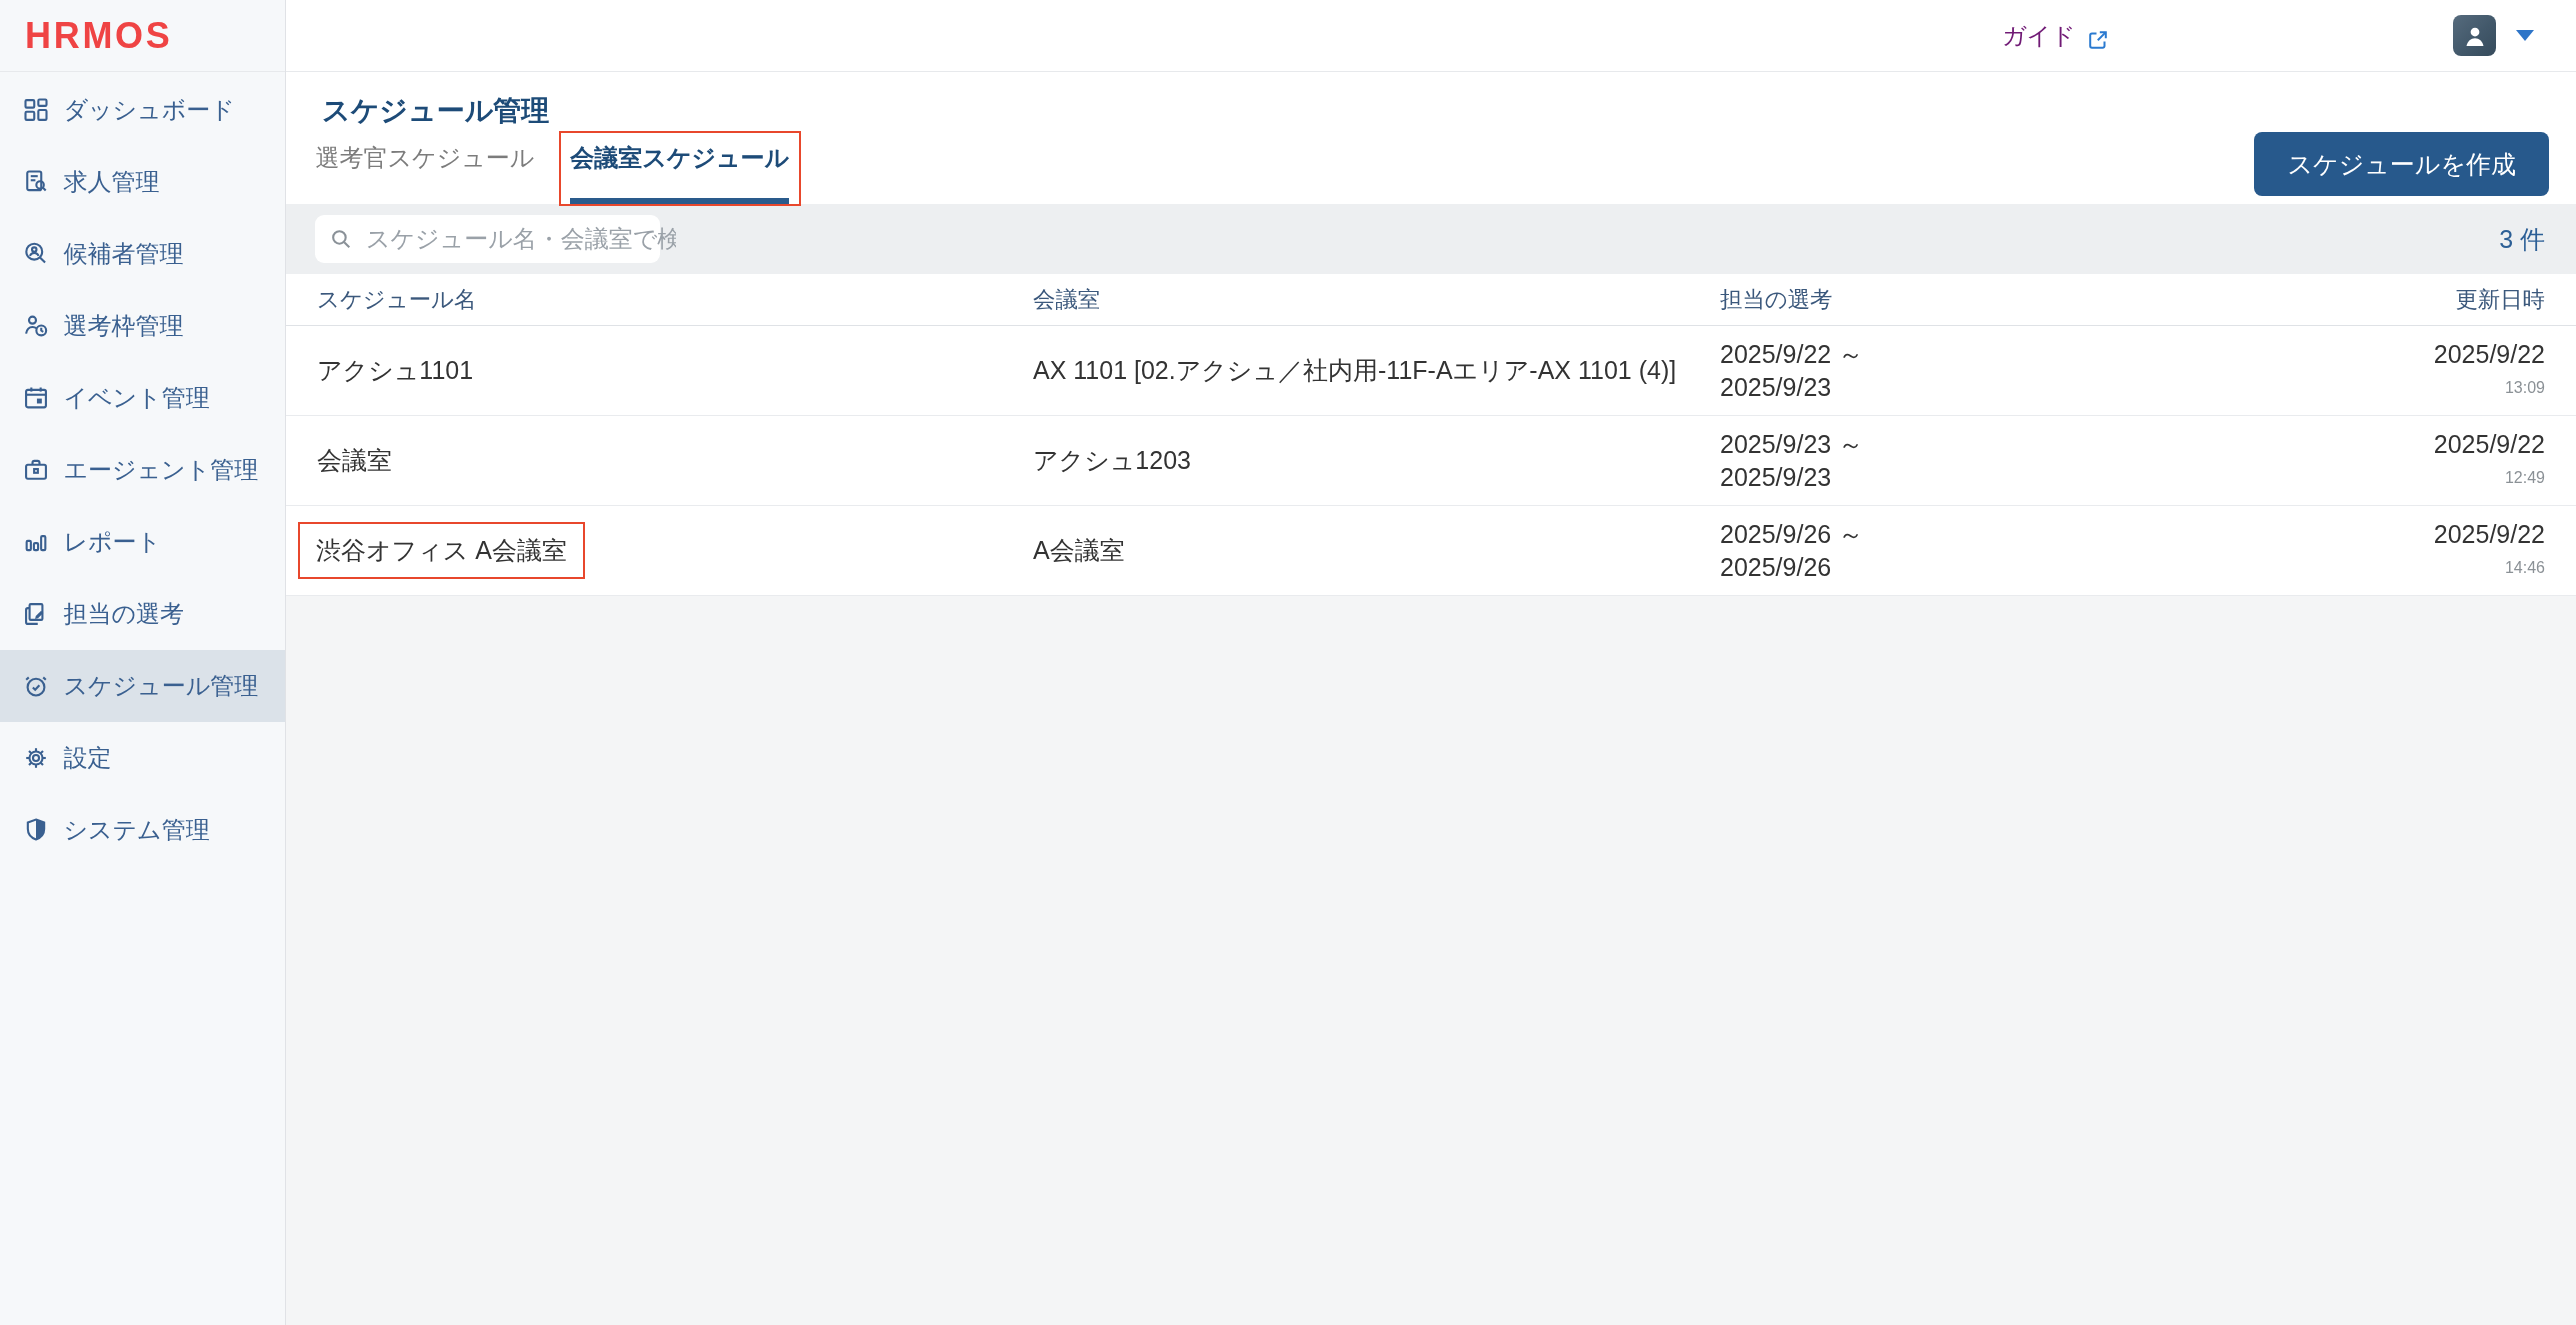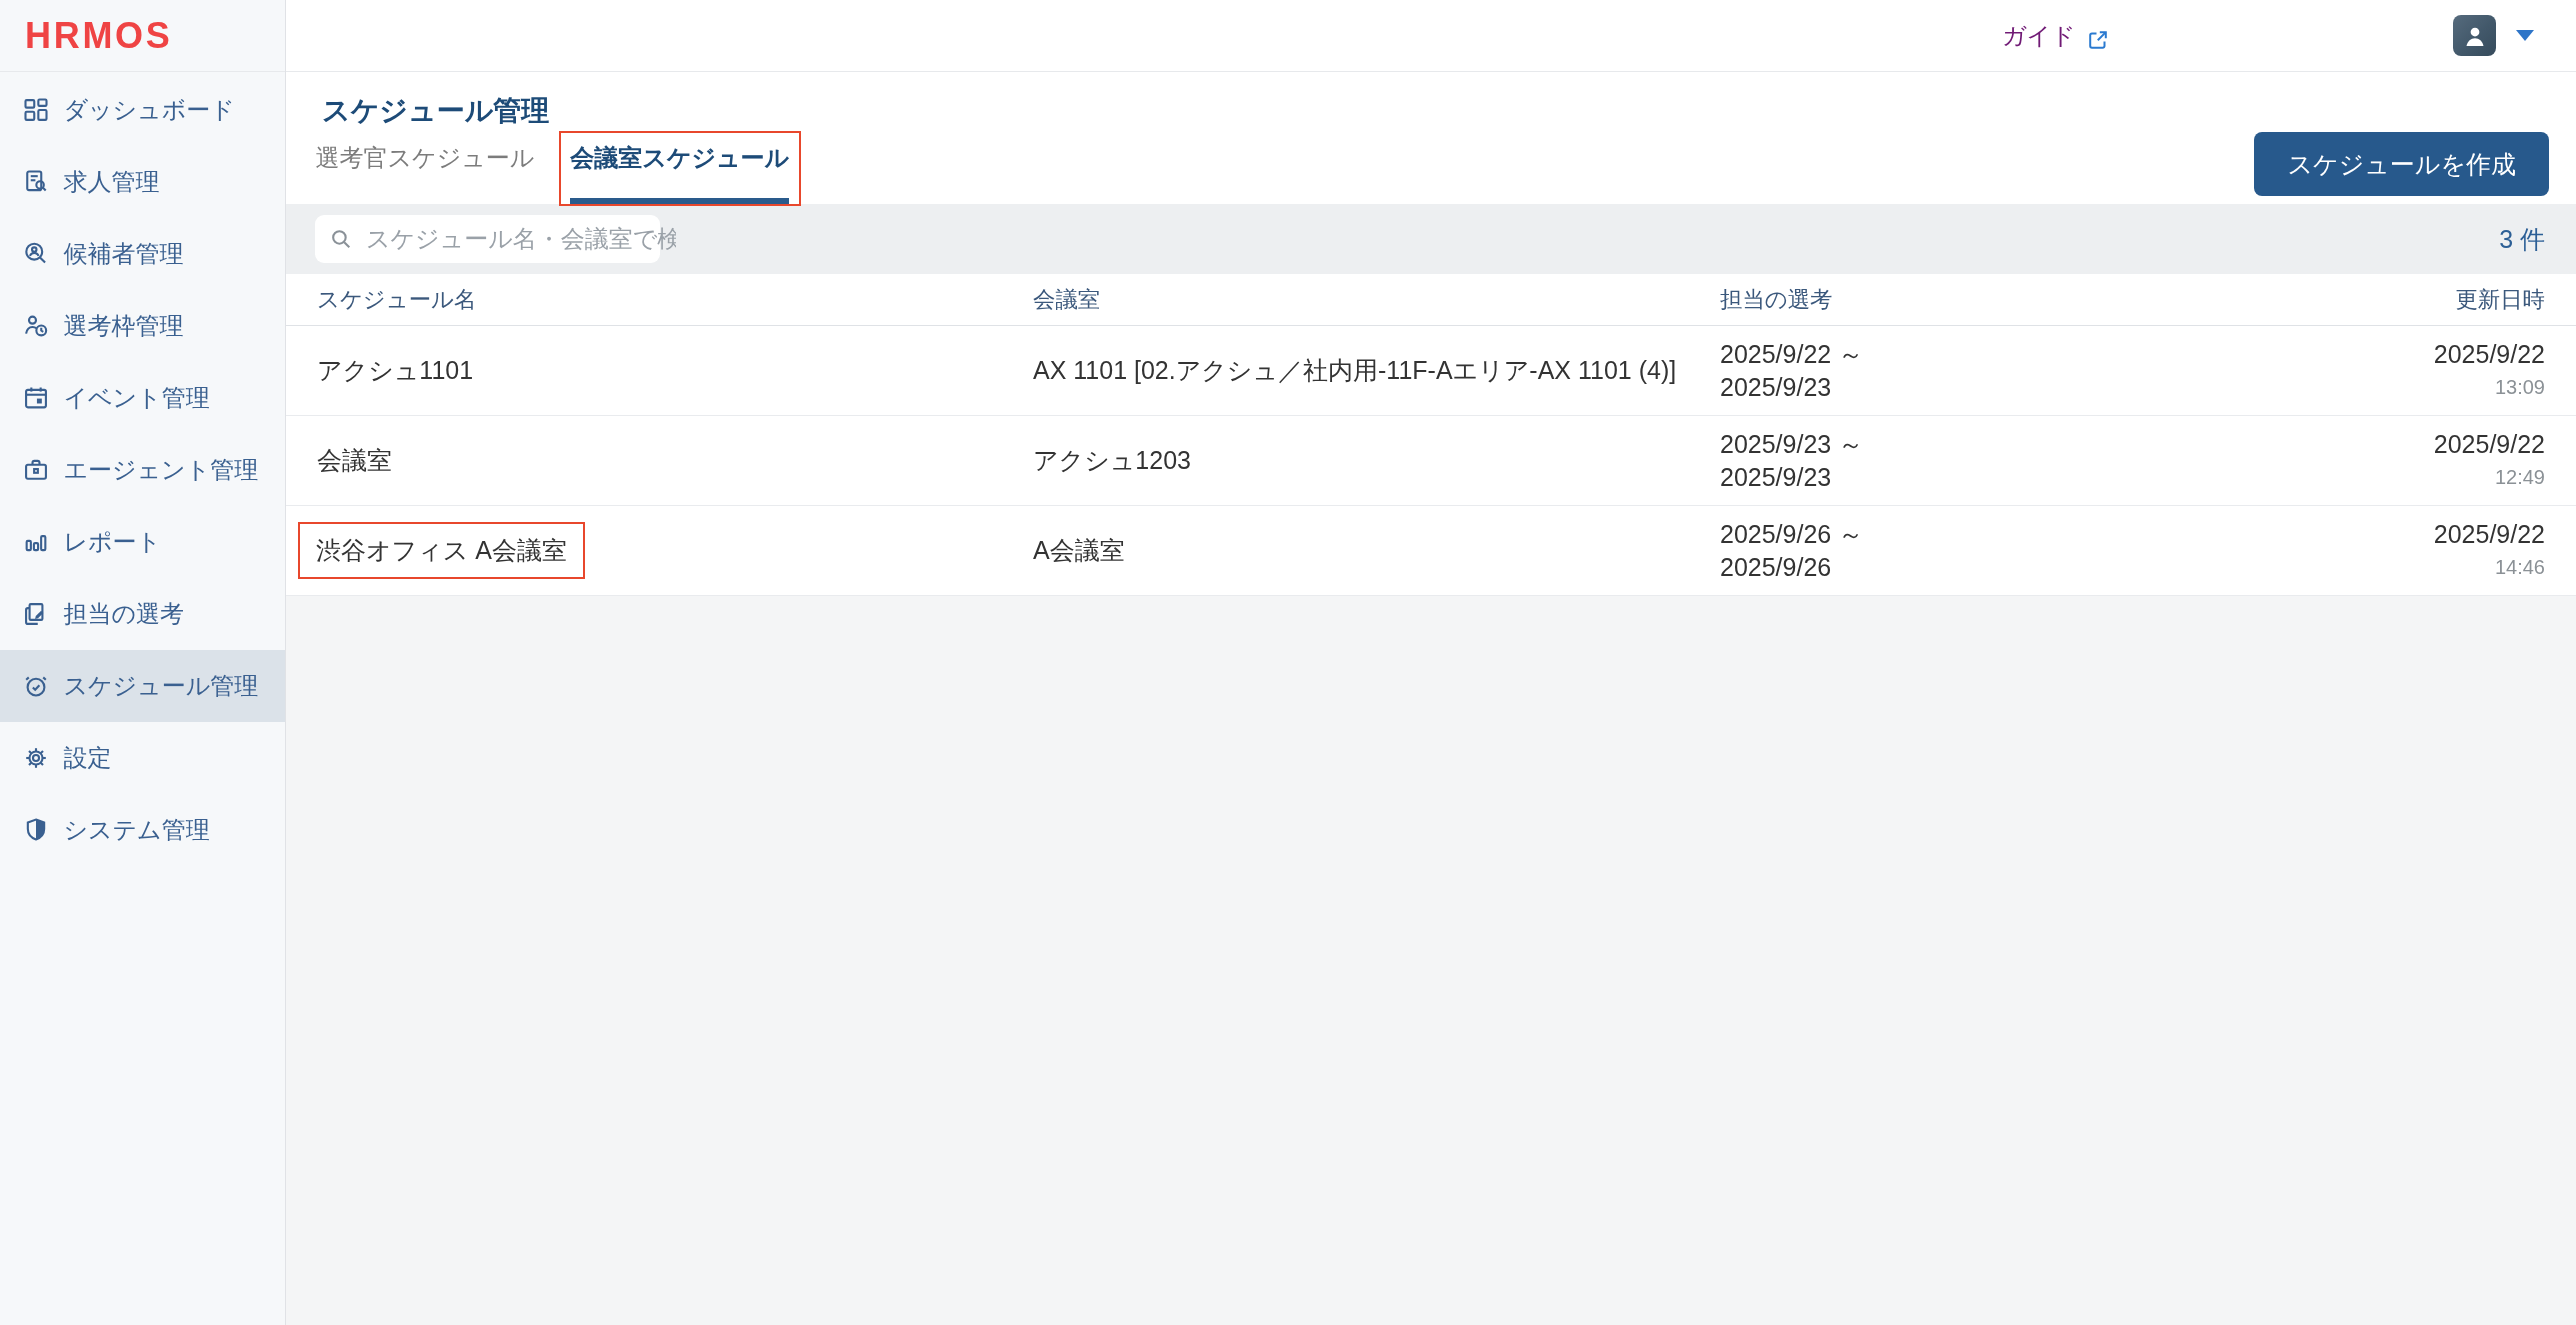--- a/index.html
+++ b/index.html
@@ -42,21 +42,21 @@
   .result-count { margin-left:auto; color:#2c5f96; font-size:25px; }
 
   .table { background:#fff; }
   .tgrid { display:grid; grid-template-columns:716px 687px 447px 1fr; padding:0 31px; align-items:center; }
   .thead { height:52px; border-bottom:1.8px solid #dfe2e6; }
   .th { font-size:22.4px; color:#3b587c; }
   .th:last-child { text-align:right; }
   .trow { height:90px; border-bottom:1.8px solid #e9ebee; font-size:25px; color:#333; }
   .cell-dates { line-height:33px; }
   .cell-updated { text-align:right; line-height:33px; }
-  .cell-updated .time { font-size:20px; color:#8b9196; }
+  .cell-updated .time { font-size:16px; color:#8b9196; }
   .ann-inline { display:inline-block; border:2.7px solid #e8472c; padding:9.8px 16px; margin-left:-19px; }
 
   .below-table { flex:1; background:#f4f5f6; }
 </style>
 </head>
 <body>
 
 <div class="app">
 
   <aside class="sidebar">

